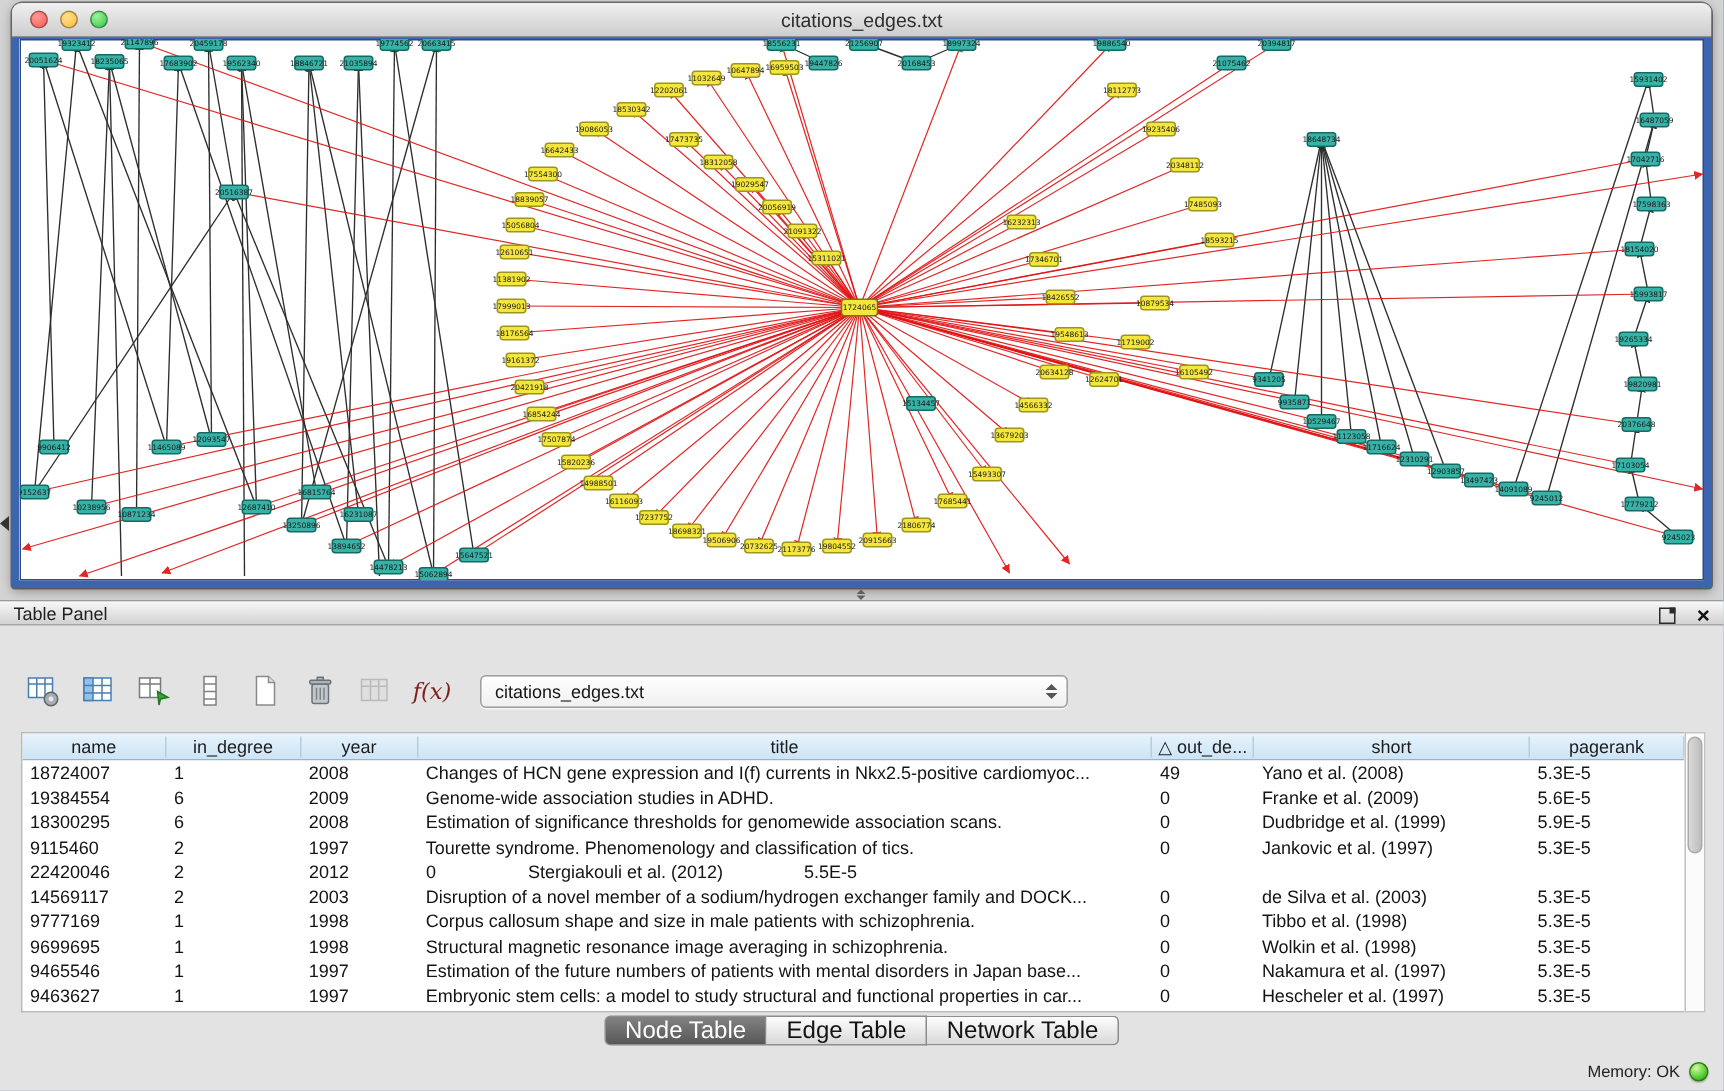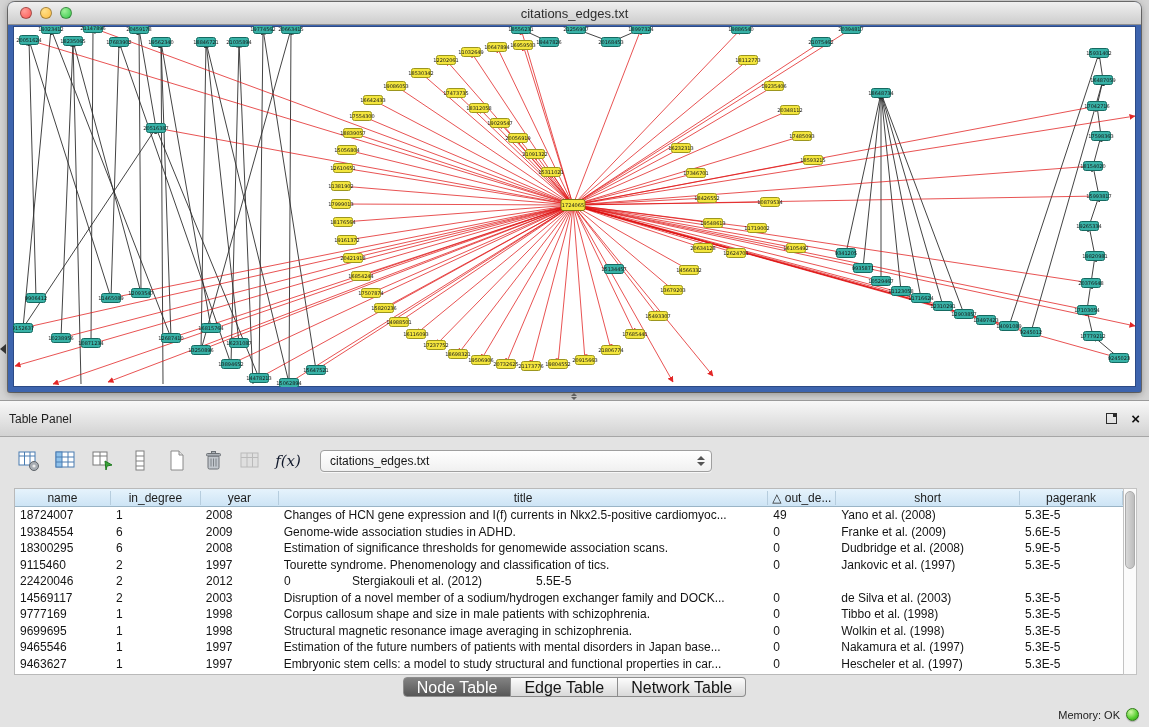--- a/index.html
+++ b/index.html
@@ -40,33 +40,33 @@
   .splitter { position:absolute; left:564px; top:392px; width:20px; height:8px;
     display:flex; flex-direction:column; align-items:center; justify-content:center; gap:1px; }
   .tri-up { width:0; height:0; border-left:3px solid transparent; border-right:3px solid transparent;
     border-bottom:3px solid #606060; }
   .tri-dn { width:0; height:0; border-left:3px solid transparent; border-right:3px solid transparent;
     border-top:3px solid #606060; }
 
   
   .table-panel { position:absolute; left:0; top:400px; width:1149px; height:327px;
     background:#e3e3e3; border-top:1px solid #9a9a9a; }
-  .panel-header { height:36px; background:linear-gradient(#f8f8f8,#d2d2d2);
-    border-bottom:1px solid #a6a6a6; display:flex; align-items:center; padding:0 9px; }
+  .panel-header { height:16px; background:linear-gradient(#f8f8f8,#d2d2d2);
+    border-bottom:1px solid #a6a6a6; display:flex; align-items:flex-end; padding:0 9px; }
   .panel-title { font-size:12px; color:#1f1f1f; }
   .panel-header .spacer { flex:1; }
   .float-icon { width:11px; height:11px; border:1.5px solid #2b2b2b; position:relative; margin-right:14px; cursor:default; }
   .float-icon::after { content:""; position:absolute; right:-1px; top:-1px; width:4px; height:4px; background:#2b2b2b; }
   .close-icon { font-size:15px; font-weight:bold; color:#111; line-height:11px; cursor:default; }
   .panel-body { position:absolute; left:0; top:22px; right:0; bottom:0; }
 
   .toolbar { position:absolute; left:16px; top:24px; height:28px; display:flex; align-items:center; gap:11px; }
   .tool { width:26px; height:26px; display:flex; align-items:center; justify-content:center; }
   .tool.disabled { opacity:.45; }
-  .fx-button { font-family:"DejaVu Serif", serif; font-style:italic; font-size:15px; color:#0f172a;
+  .fx-button { font-family:"DejaVu Serif", serif; font-style:italic; font-size:15px; color:#7f1d1d;
     padding:0 4px; }
   .combo { margin-left:8px; width:392px; height:22px; background:linear-gradient(#ffffff,#f0f0f0);
     border:1px solid #9f9f9f; border-radius:4px; display:flex; align-items:center;
     padding:0 6px 0 9px; box-shadow:0 1px 0 rgba(255,255,255,.7); }
   .combo-value { flex:1; font-size:12px; color:#151515; }
   .combo-arrows { display:flex; flex-direction:column; gap:2px; align-items:center; }
   .combo-arrows .up { width:0;height:0;border-left:4px solid transparent;border-right:4px solid transparent;border-bottom:4px solid #555; }
   .combo-arrows .dn { width:0;height:0;border-left:4px solid transparent;border-right:4px solid transparent;border-top:4px solid #555; }
 
   .data-table { position:absolute; left:14px; top:65px; width:1109px; height:187px;
@@ -833,21 +833,21 @@
             <div class="tcell c4">0</div>
             <div class="tcell c5">Franke et al. (2009)</div>
             <div class="tcell c6">5.6E-5</div>
           </div>
           <div class="trow">
             <div class="tcell c0">18300295</div>
             <div class="tcell c1">6</div>
             <div class="tcell c2">2008</div>
             <div class="tcell c3">Estimation of significance thresholds for genomewide association scans.</div>
             <div class="tcell c4">0</div>
-            <div class="tcell c5">Dudbridge et al. (2008)</div>
+            <div class="tcell c5">Dudbridge et al. (1999)</div>
             <div class="tcell c6">5.9E-5</div>
           </div>
           <div class="trow">
             <div class="tcell c0">9115460</div>
             <div class="tcell c1">2</div>
             <div class="tcell c2">1997</div>
             <div class="tcell c3">Tourette syndrome. Phenomenology and classification of tics.</div>
             <div class="tcell c4">0</div>
             <div class="tcell c5">Jankovic et al. (1997)</div>
             <div class="tcell c6">5.3E-5</div>

